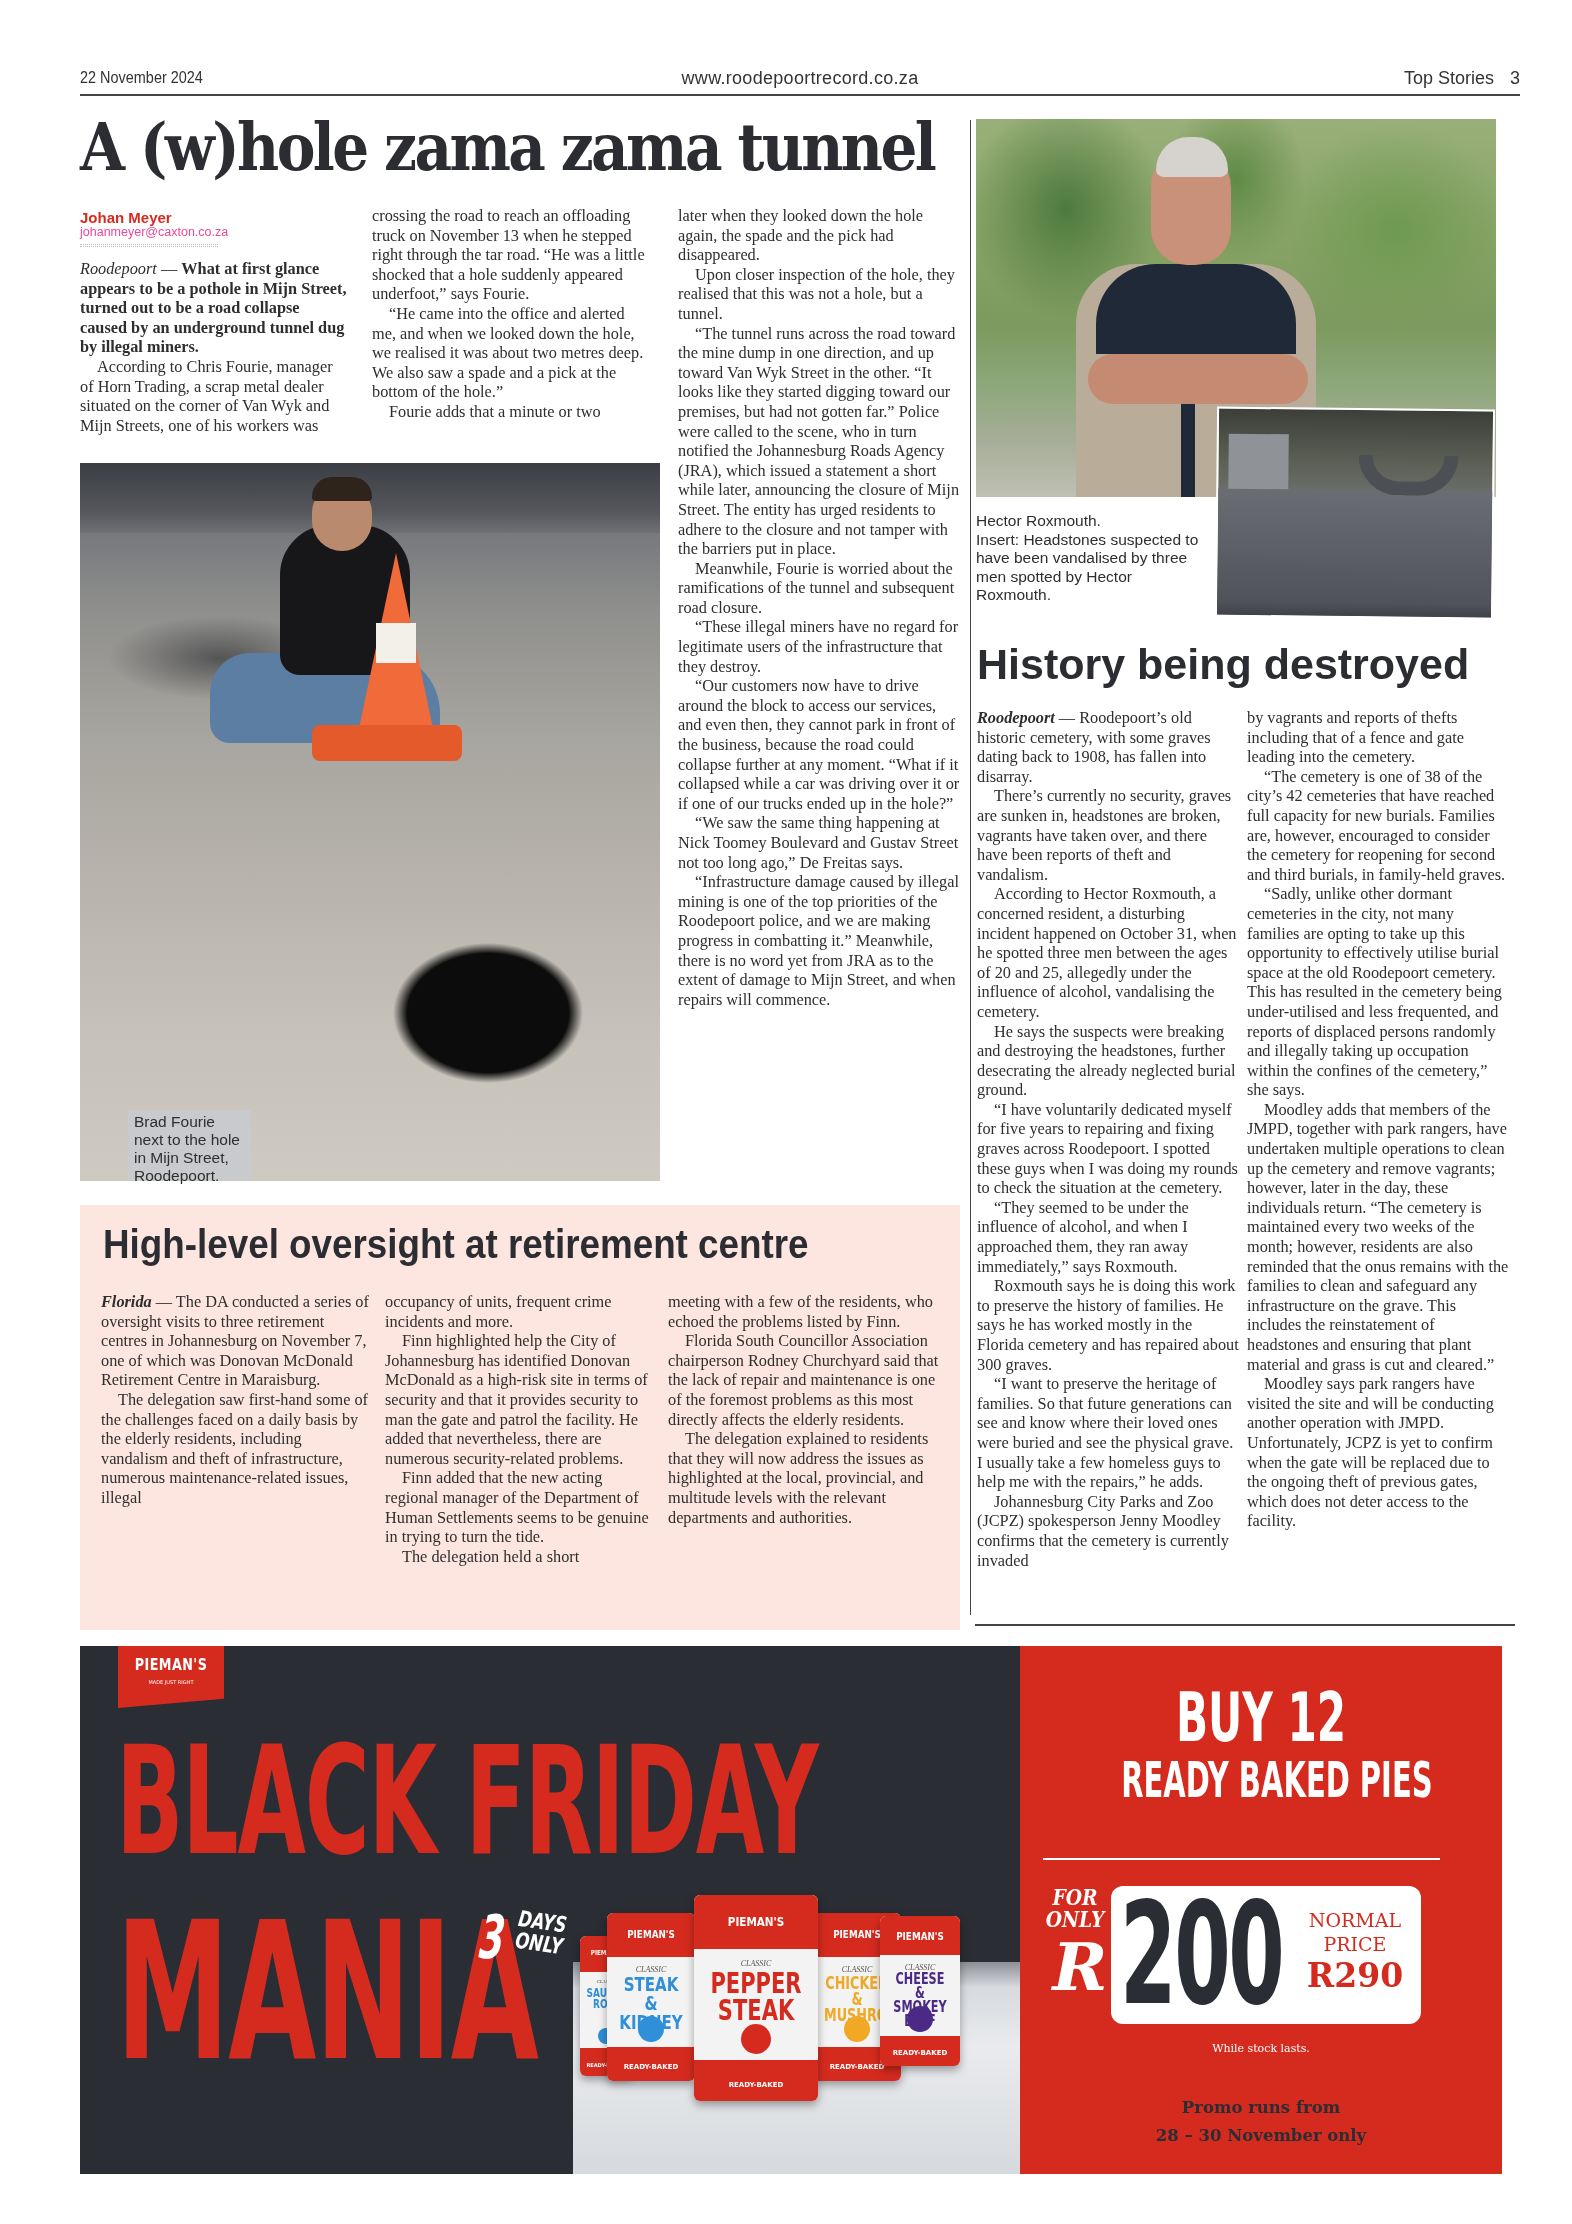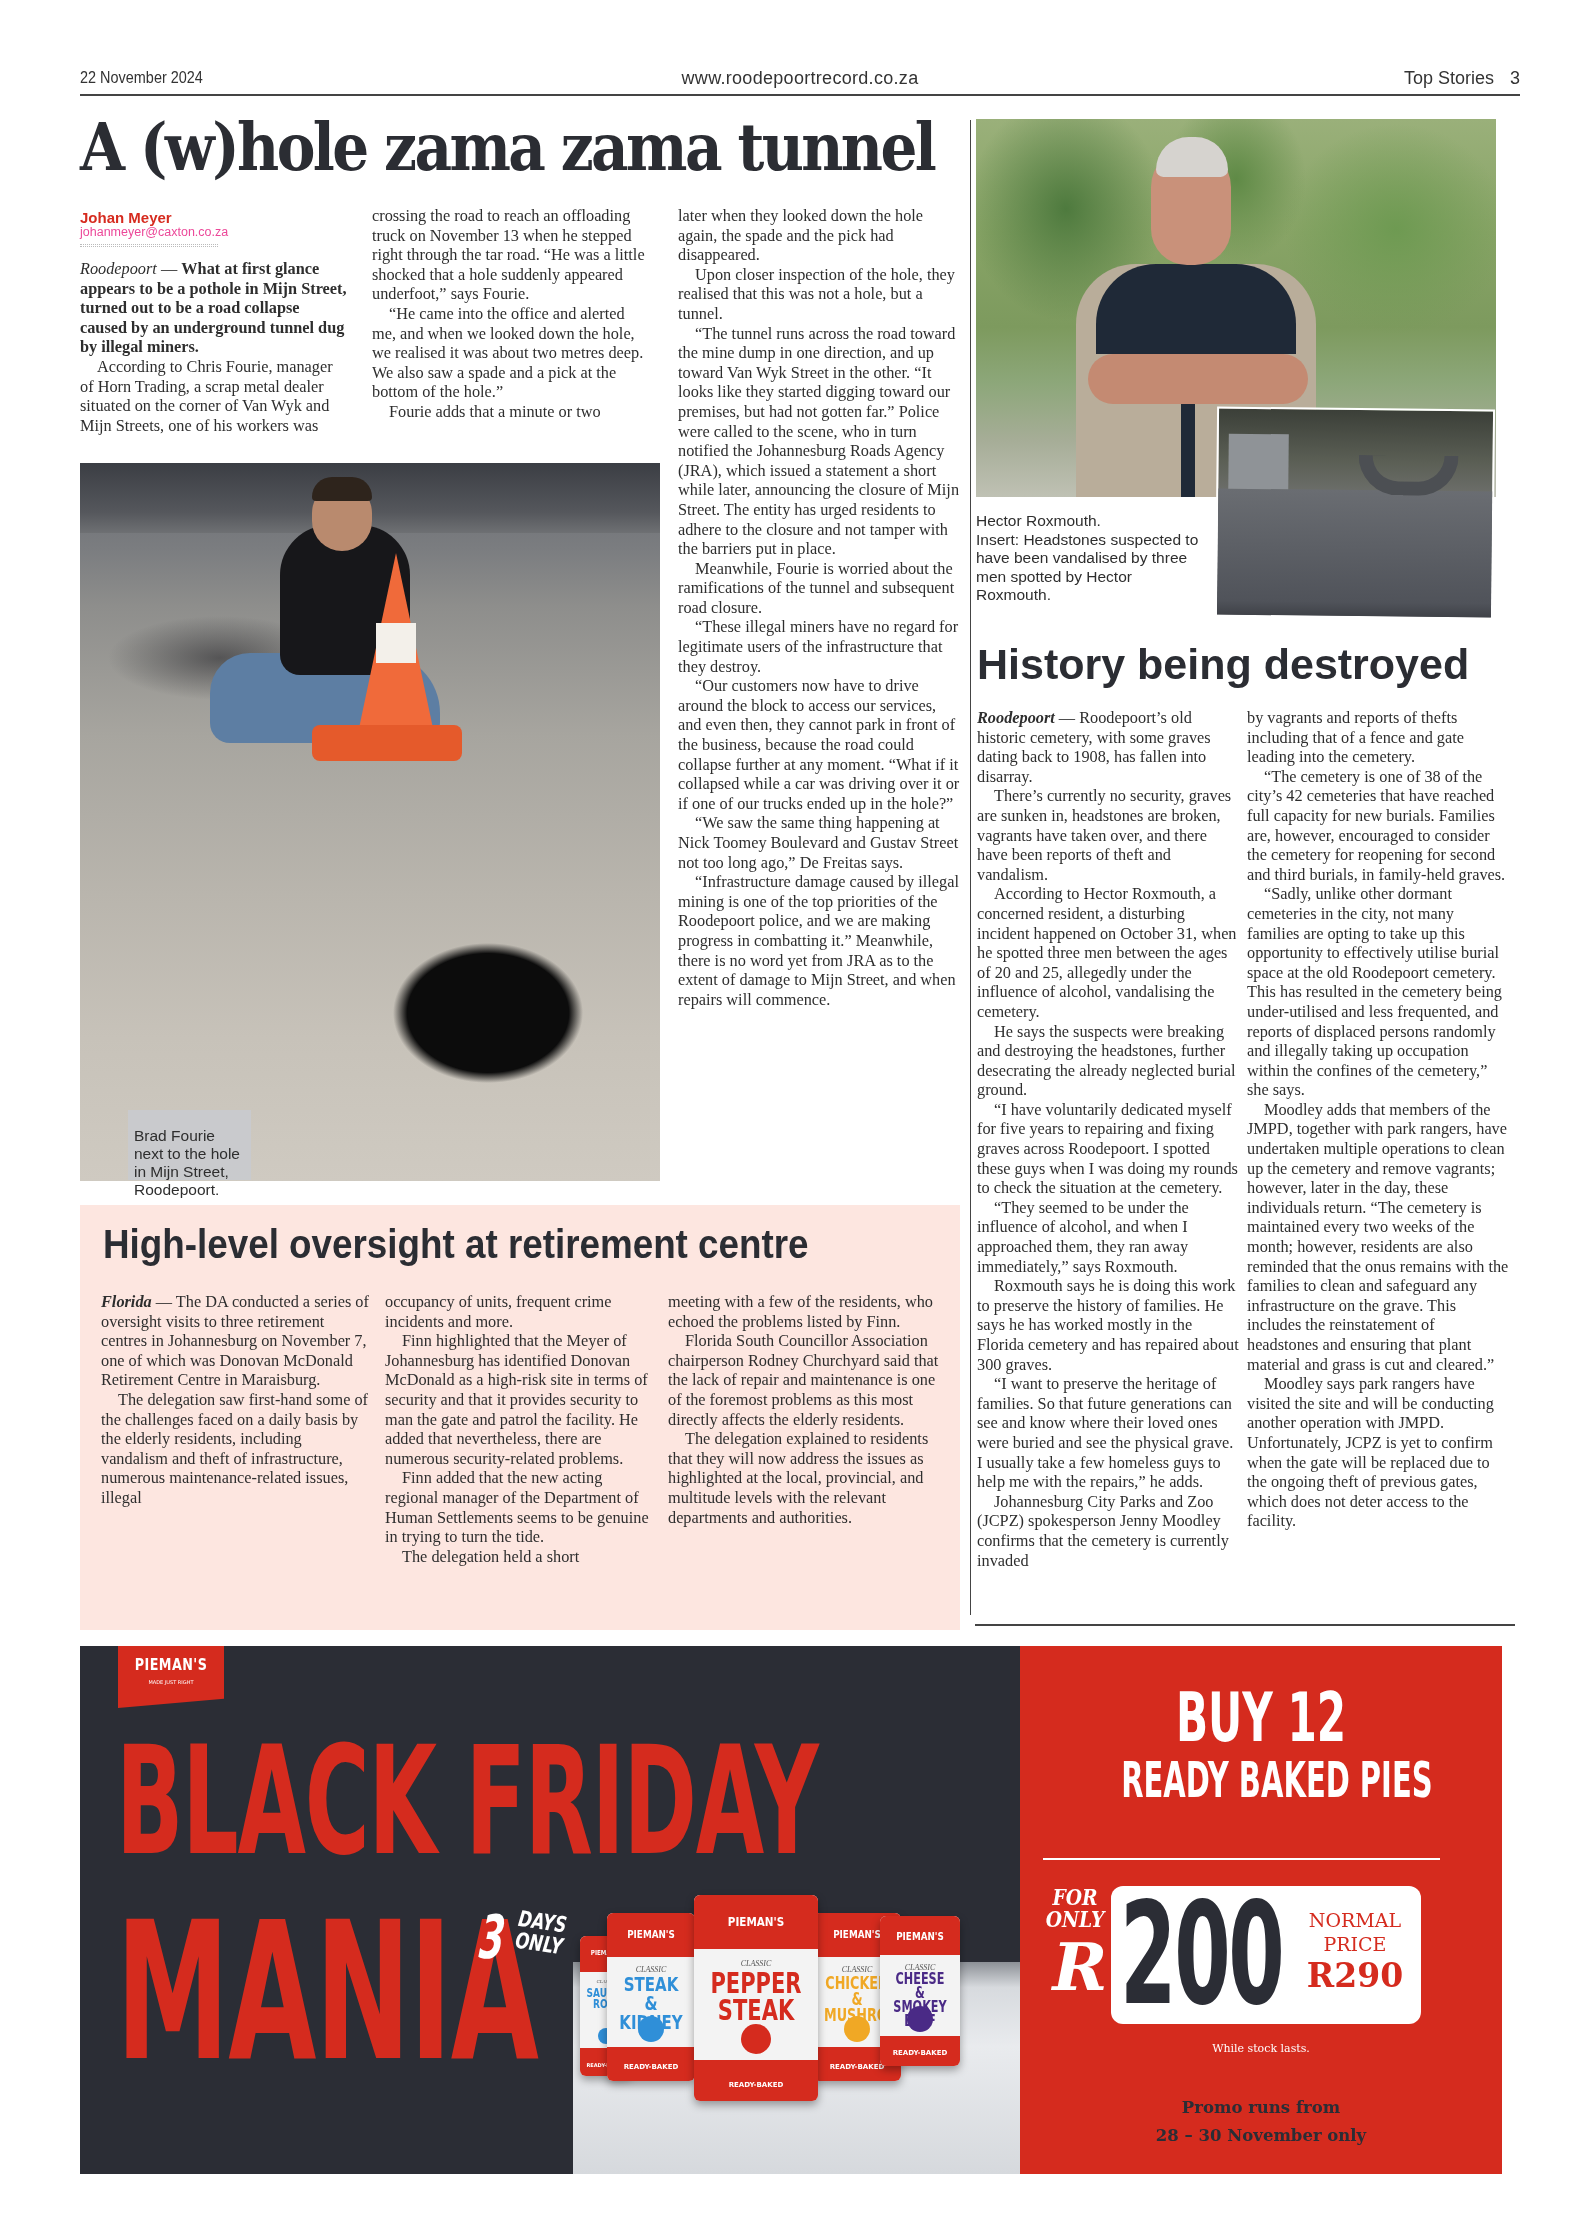--- a/index.html
+++ b/index.html
@@ -43,21 +43,21 @@
       linear-gradient(180deg, #676a70 0%, #7b7d80 12%, #8e8e8c 20%, #a7a59f 38%, #b9b5ad 60%, #c7c2b9 80%, #cfcac1 100%);
   }
   .photo-hole .trucks { position: absolute; left: 0; top: 0; width: 580px; height: 70px; background: linear-gradient(180deg, #3b3e44, #55575c 70%, #6e7073); }
   .photo-hole .person-torso { position: absolute; left: 200px; top: 62px; width: 130px; height: 150px; background: #17171a; border-radius: 50px 50px 20px 20px; }
   .photo-hole .person-head { position: absolute; left: 232px; top: 20px; width: 60px; height: 68px; background: #b98a6e; border-radius: 30px; }
   .photo-hole .person-hair { position: absolute; left: 232px; top: 14px; width: 60px; height: 24px; background: #2e241c; border-radius: 30px 30px 6px 6px; }
   .photo-hole .person-legs { position: absolute; left: 130px; top: 190px; width: 230px; height: 90px; background: #5d7ea3; border-radius: 40px 60px 20px 20px; }
   .photo-hole .cone { position: absolute; left: 278px; top: 90px; width: 0; height: 0; border-left: 38px solid transparent; border-right: 38px solid transparent; border-bottom: 180px solid #f06a3a; }
   .photo-hole .cone-stripe { position: absolute; left: 296px; top: 160px; width: 40px; height: 40px; background: #f3f0ea; }
   .photo-hole .cone-base { position: absolute; left: 232px; top: 262px; width: 150px; height: 36px; background: #e55a2b; border-radius: 8px; }
-  .caption-box { left: 128px; top: 1110px; width: 123px; height: 70px; background: rgba(200,202,205,0.95); padding: 17px 6px; font-family: "Liberation Sans", sans-serif; font-size: 15.5px; line-height: 18px; color: #2e2e2e; }
+  .caption-box { left: 128px; top: 1110px; width: 123px; height: 70px; background: rgba(200,202,205,0.95); padding: 3px 6px; font-family: "Liberation Sans", sans-serif; font-size: 15.5px; line-height: 18px; color: #2e2e2e; }
 
   .photo-hector { left: 976px; top: 119px; width: 520px; height: 378px; overflow: hidden;
     background: linear-gradient(180deg, #9ab07a 0%, #88a466 30%, #7d9a5e 55%, #8da77a 70%, #a6ad97 85%, #bfc1b4 100%); }
   .photo-hector .trees { position: absolute; left: 0; top: 0; width: 520px; height: 280px; background:
     radial-gradient(ellipse 140px 160px at 90px 90px, #4e7a3e, rgba(0,0,0,0) 70%),
     radial-gradient(ellipse 160px 150px at 420px 110px, #6e9a52, rgba(0,0,0,0) 70%),
     radial-gradient(ellipse 100px 120px at 260px 60px, #5f8a46, rgba(0,0,0,0) 70%); }
   .photo-hector .shirt { position: absolute; left: 100px; top: 145px; width: 240px; height: 240px; background: #b9ad9a; border-radius: 60px 60px 0 0; }
   .photo-hector .yoke { position: absolute; left: 120px; top: 145px; width: 200px; height: 90px; background: #1f2937; border-radius: 60px 60px 0 0; }
   .photo-hector .placket { position: absolute; left: 205px; top: 200px; width: 14px; height: 185px; background: #1f2937; }
@@ -203,21 +203,21 @@
 <div class="abs retire-box"></div>
 <h2 class="abs h-sans" style="left:103px; top:1222px; font-size:40px; transform:scaleX(0.92); transform-origin:left top;">High-level oversight at retirement centre</h2>
 
 <div class="abs col" style="left:101px; top:1292px; width:268px;">
   <p class="first"><span class="dl-b">Florida</span><span> — </span><span>The DA conducted a series of oversight visits to three retirement centres in Johannesburg on November 7, one of which was Donovan McDonald Retirement Centre in Maraisburg.</span></p>
   <p>The delegation saw first-hand some of the challenges faced on a daily basis by the elderly residents, including vandalism and theft of infrastructure, numerous maintenance-related issues, illegal</p>
 </div>
 
 <div class="abs col" style="left:385px; top:1292px; width:272px;">
   <p class="first">occupancy of units, frequent crime incidents and more.</p>
-  <p>Finn highlighted that the Meyer of Johannesburg has identified Donovan McDonald as a high-risk site in terms of security and that it provides security to man the gate and patrol the facility. He added that nevertheless, there are numerous security-related problems.</p>
+  <p>Finn highlighted help the City of Johannesburg has identified Donovan McDonald as a high-risk site in terms of security and that it provides security to man the gate and patrol the facility. He added that nevertheless, there are numerous security-related problems.</p>
   <p>Finn added that the new acting regional manager of the Department of Human Settlements seems to be genuine in trying to turn the tide.</p>
   <p>The delegation held a short</p>
 </div>
 
 <div class="abs col" style="left:668px; top:1292px; width:272px;">
   <p class="first">meeting with a few of the residents, who echoed the problems listed by Finn.</p>
   <p>Florida South Councillor Association chairperson Rodney Churchyard said that the lack of repair and maintenance is one of the foremost problems as this most directly affects the elderly residents.</p>
   <p>The delegation explained to residents that they will now address the issues as highlighted at the local, provincial, and multitude levels with the relevant departments and authorities.</p>
 </div>
 

